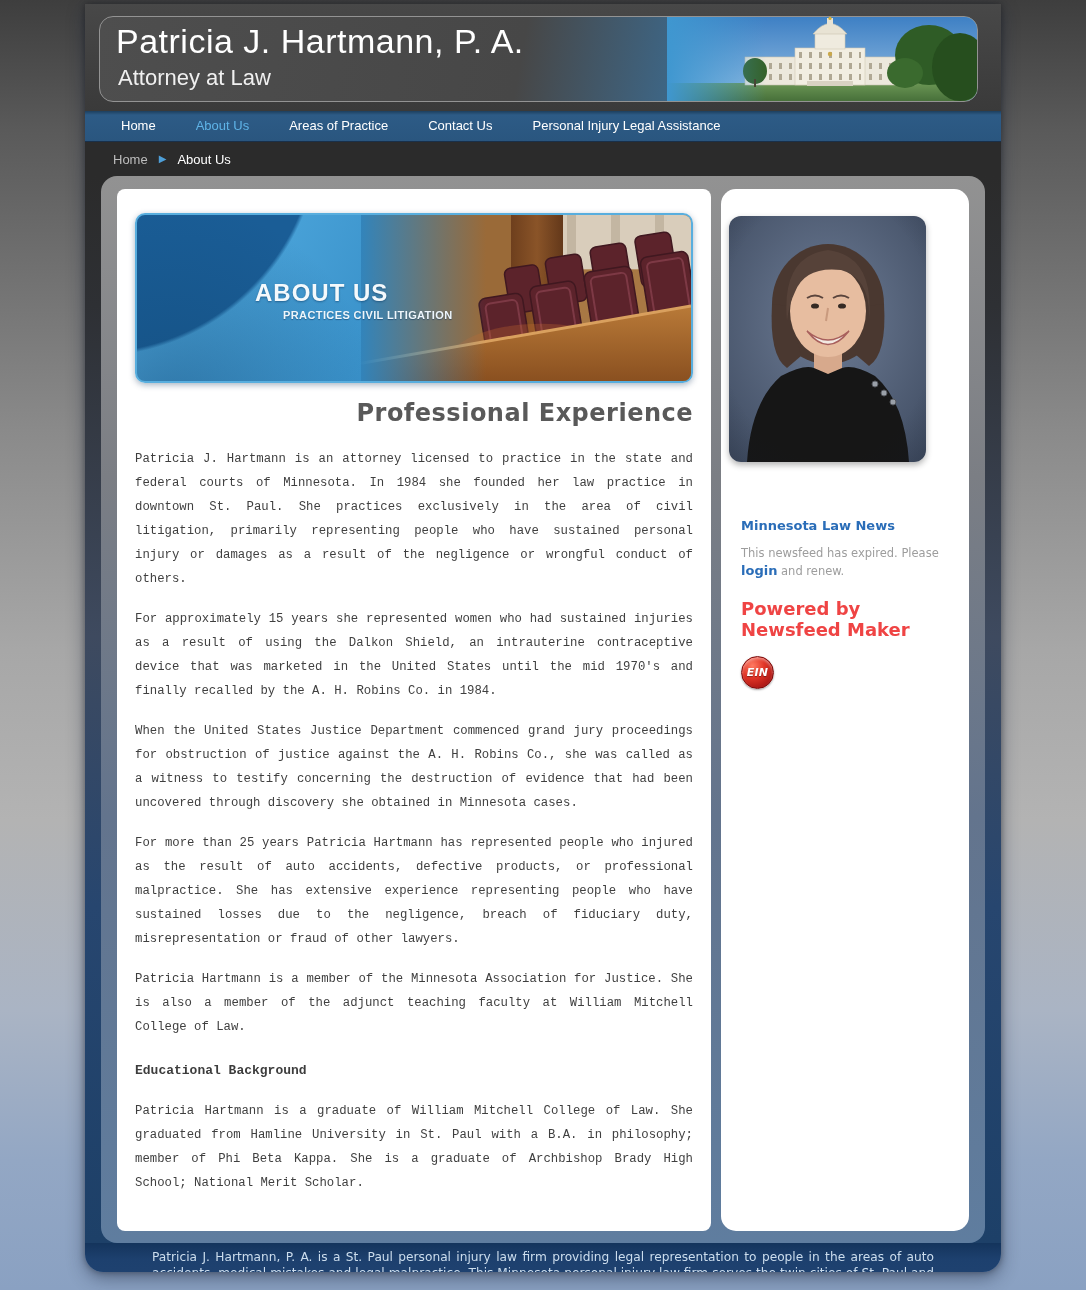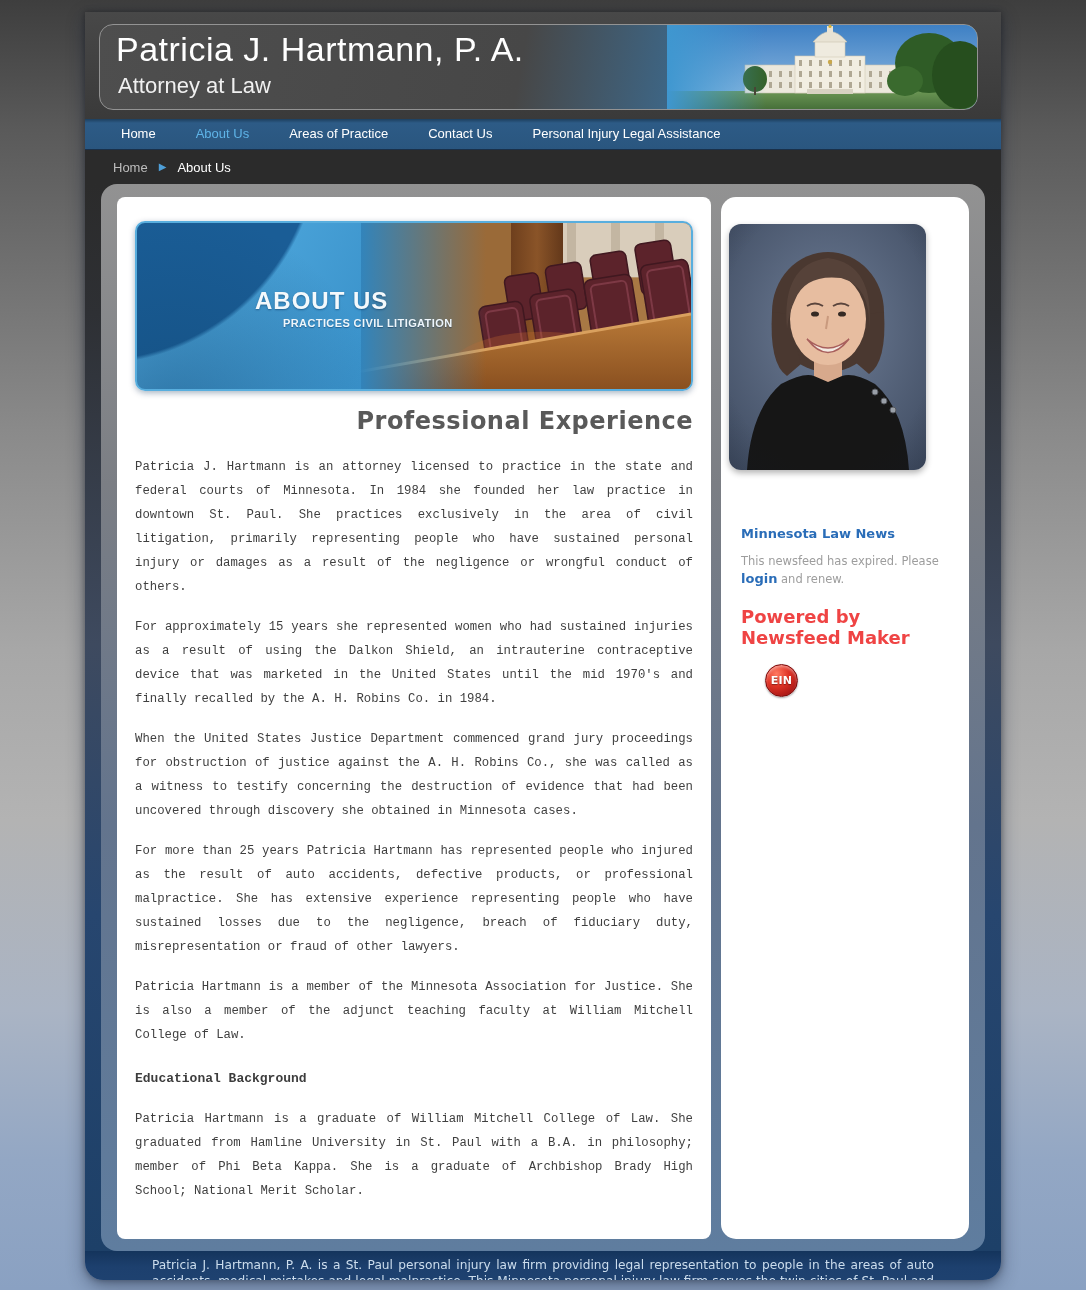--- a/index.html
+++ b/index.html
@@ -3,21 +3,21 @@
 <meta charset="utf-8">
 <style>
   html,body{margin:0;padding:0}
   body{
     width:1086px;height:1290px;position:relative;overflow:hidden;
     font-family:"Liberation Sans",sans-serif;
     background:linear-gradient(180deg,#3e3e3e 0px,#5a5a5a 130px,#8a8a8a 430px,#a7a7a7 650px,#b3b3b3 820px,#aab4c4 1010px,#93a7c4 1160px,#8aa1c2 1290px);
   }
   
   .site{
-    position:absolute;left:85px;top:12px;width:916px;height:1268px;
+    position:absolute;left:85px;top:4px;width:916px;height:1268px;
     display:flex;flex-direction:column;
     border-radius:0 0 18px 18px;overflow:hidden;
     box-shadow:0 6px 18px rgba(20,30,55,.45),0 0 6px rgba(0,0,0,.35);
   }
   
   .header{height:107px;flex:none;position:relative;background:linear-gradient(180deg,#484848,#3a3a3a)}
   .logo-box{
     position:absolute;left:14px;top:12px;width:877px;height:84px;border-radius:14px;
     border:1px solid #939393;overflow:hidden;
     background:linear-gradient(100deg,#4e4e4e 0%,#474747 48%,#3b6e96 70%,#3e97cf 83%,#58aadd 100%);
@@ -65,24 +65,23 @@
   .portrait-frame{margin-left:8px;width:197px;height:246px;border-radius:12px;overflow:hidden;box-shadow:0 3px 6px rgba(0,0,0,.3)}
   .news{margin:56px 20px 0;font-family:"DejaVu Sans",sans-serif}
   .news-title{display:block;color:#2a6db8;font-size:13px;font-weight:bold;text-decoration:none}
   .news-body{margin-top:12px;color:#9d9d9d;font-size:11.5px;line-height:17px}
   .login-link{color:#2a6db8;font-weight:bold;font-size:13px;text-decoration:none}
   .powered{display:block;margin-top:18px;color:#ef4444;font-size:18px;font-weight:bold;text-decoration:none}
   .ein-badge{
     margin-top:16px;width:31px;height:31px;border-radius:50%;
     background:radial-gradient(circle at 34% 28%,#ff7a62,#e03426 40%,#a01212 85%,#7c0b0b 100%);
     border:1px solid #7a0a0a;display:flex;align-items:center;justify-content:center;
-    color:#fff;font-size:11px;font-weight:bold;letter-spacing:.3px;
+    color:#fff;font-size:11px;font-weight:bold;font-style:italic;letter-spacing:.3px;
     box-shadow:inset 0 2px 3px rgba(255,255,255,.45),0 1px 2px rgba(0,0,0,.35);
     text-shadow:0 1px 1px rgba(0,0,0,.4);
-    margin-left:24px;
   }
   
   .footer{height:220px;flex:none;display:flex;flex-direction:row;background:linear-gradient(180deg,#14345c 0,#1d406e 16px,#2a4f80 168px,#2d5383 181px)}
   .footer-inner{flex:1;padding-top:6px}
   .footer-desc{width:782px;margin:0 auto;color:#ccdded;font-size:12.2px;line-height:16.4px;text-align:justify;font-family:"DejaVu Sans",sans-serif}
   .footer-copy{margin:13px 16px 0;text-align:center;color:#dde8f3;font-size:13px;font-family:"DejaVu Sans",sans-serif}
   .footer-legal{display:block;margin:10px auto 0;width:max-content;color:#fff;font-weight:bold;font-size:13px;text-decoration:none;font-family:"DejaVu Sans",sans-serif}
   .footer-band{height:39px;flex:none;background:linear-gradient(180deg,#4a6a93 0,#3c5d8a 100%);border-top:1px solid #587699}
 </style>
 </head>

